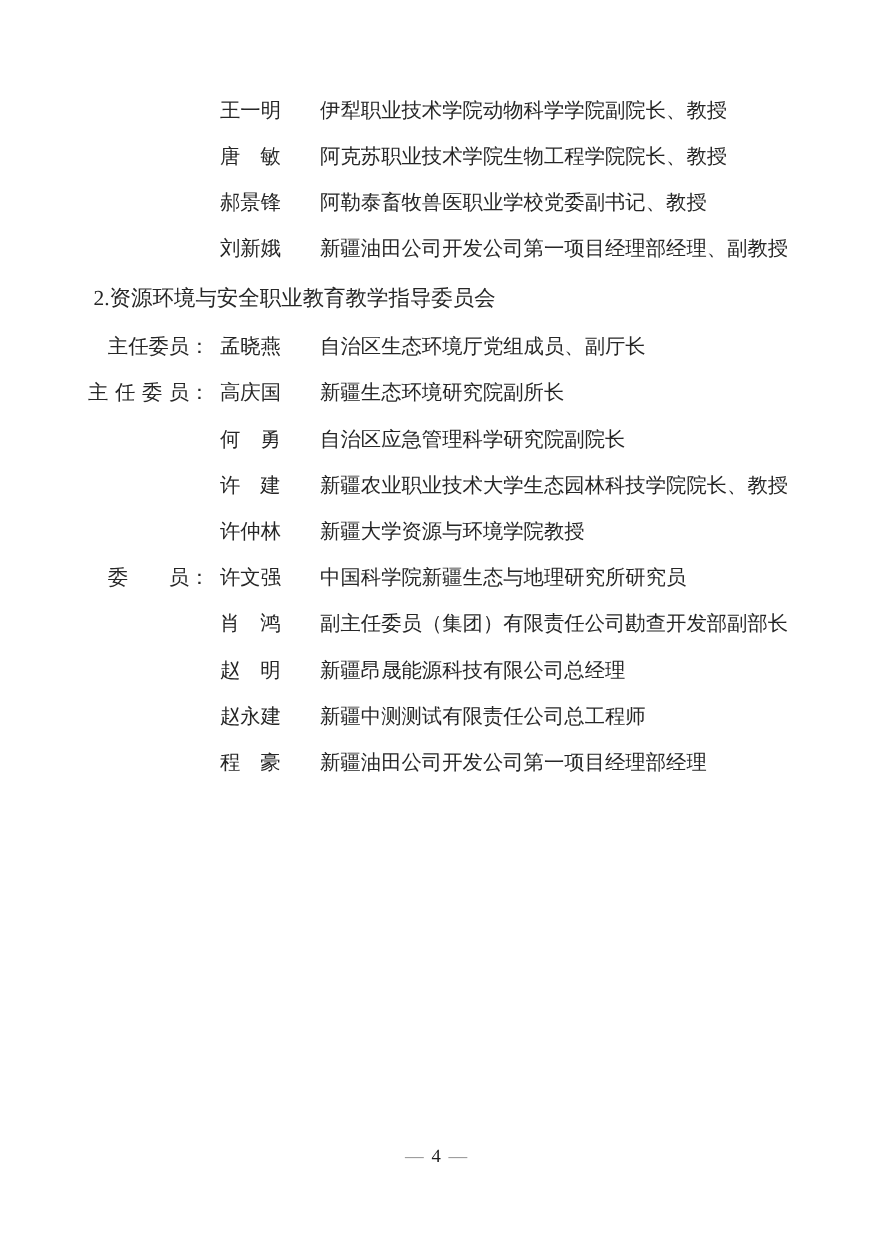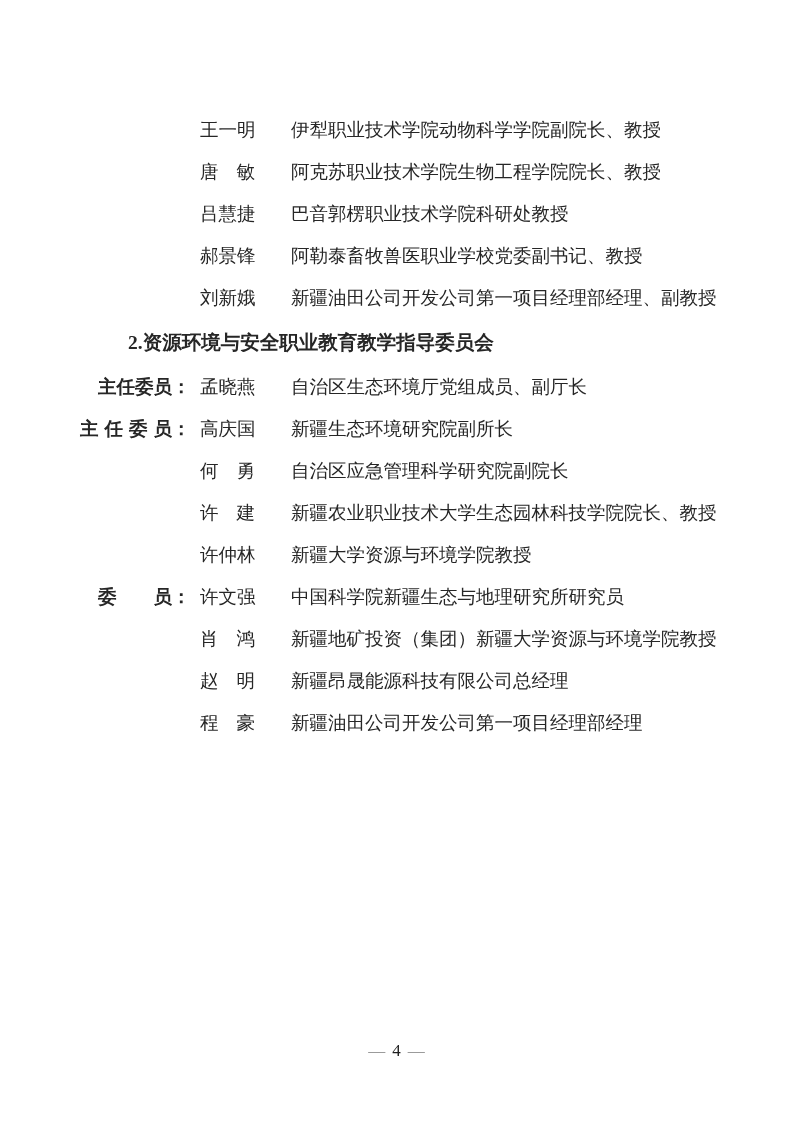--- a/index.html
+++ b/index.html
@@ -12,50 +12,49 @@
     width: 793px;
     height: 1122px;
     margin: 0 auto;
     background: #ffffff;
     color: #262626;
     font-family: "Liberation Serif", "DejaVu Serif", serif;
     font-size: 18.5px;
     overflow: hidden;
   }
   .content {
-    padding-top: 109px;
+    padding-top: 80px;
   }
   .row {
     height: 42px;
     line-height: 42px;
     white-space: nowrap;
   }
   
   .plain-row {
     padding-left: 200px;
   }
   
   .section-heading {
     height: 47px;
     line-height: 47px;
     padding-left: 85px;
-    font-weight: bold;
+    font-weight: normal;
     font-size: 19.5px;
     white-space: nowrap;
-    margin-left: 43px;
   }
   
   .role-row {
     padding-left: 80px;
   }
   .role-slot {
     display: inline-block;
     width: 120px;
     vertical-align: top;
-    font-weight: bold;
+    font-weight: normal;
   }
   .role-label {
     display: inline-block;
     width: 74px;
     margin-left: 18px;
     text-align: justify;
     text-align-last: justify;
     vertical-align: top;
   }
   .role-label.wide {
@@ -105,23 +104,20 @@
   <div class="content">
 
     <div>
       <div class="row plain-row">
         <span class="member-name">王一明</span><span class="member-title">伊犁职业技术学院动物科学学院副院长、教授</span>
       </div>
       <div class="row plain-row">
         <span class="member-name">唐敏</span><span class="member-title">阿克苏职业技术学院生物工程学院院长、教授</span>
       </div>
       <div class="row plain-row">
-        <span class="member-name">吕慧捷</span><span class="member-title">巴音郭楞职业技术学院科研处教授</span>
-      </div>
-      <div class="row plain-row">
         <span class="member-name">郝景锋</span><span class="member-title">阿勒泰畜牧兽医职业学校党委副书记、教授</span>
       </div>
       <div class="row plain-row">
         <span class="member-name">刘新娥</span><span class="member-title">新疆油田公司开发公司第一项目经理部经理、副教授</span>
       </div>
     </div>
 
     <div class="section-heading">2.资源环境与安全职业教育教学指导委员会</div>
 
     <div>
@@ -145,29 +141,32 @@
       <div class="row role-row">
         <span class="role-slot"></span><span class="member-name">许仲林</span><span class="member-title">新疆大学资源与环境学院教授</span>
       </div>
 
 
       <div class="row role-row">
         <span class="role-slot"><span class="role-label">委员</span><span class="role-colon">：</span></span><span class="member-name">许文强</span><span class="member-title">中国科学院新疆生态与地理研究所研究员</span>
       </div>
 
       <div class="row role-row">
-        <span class="role-slot"></span><span class="member-name">肖鸿</span><span class="member-title">新疆地矿投资（集团）新疆大学资源与环境学院教授</span>
+        <span class="role-slot"></span><span class="member-name">肖鸿</span><span class="member-title">副主任委员（集团）有限责任公司勘查开发部副部长</span>
       </div>
 
 
 
       <div class="row role-row">
         <span class="role-slot"></span><span class="member-name">赵明</span><span class="member-title">新疆昂晟能源科技有限公司总经理</span>
       </div>
 
+      <div class="row role-row">
+        <span class="role-slot"></span><span class="member-name">赵永建</span><span class="member-title">新疆中测测试有限责任公司总工程师</span>
+      </div>
 
       <div class="row role-row">
         <span class="role-slot"></span><span class="member-name">程豪</span><span class="member-title">新疆油田公司开发公司第一项目经理部经理</span>
       </div>
 
     </div>
   </div>
 
   <div class="footer">
     <span class="dash">—</span><span class="page-num">4</span><span class="dash">—</span>

